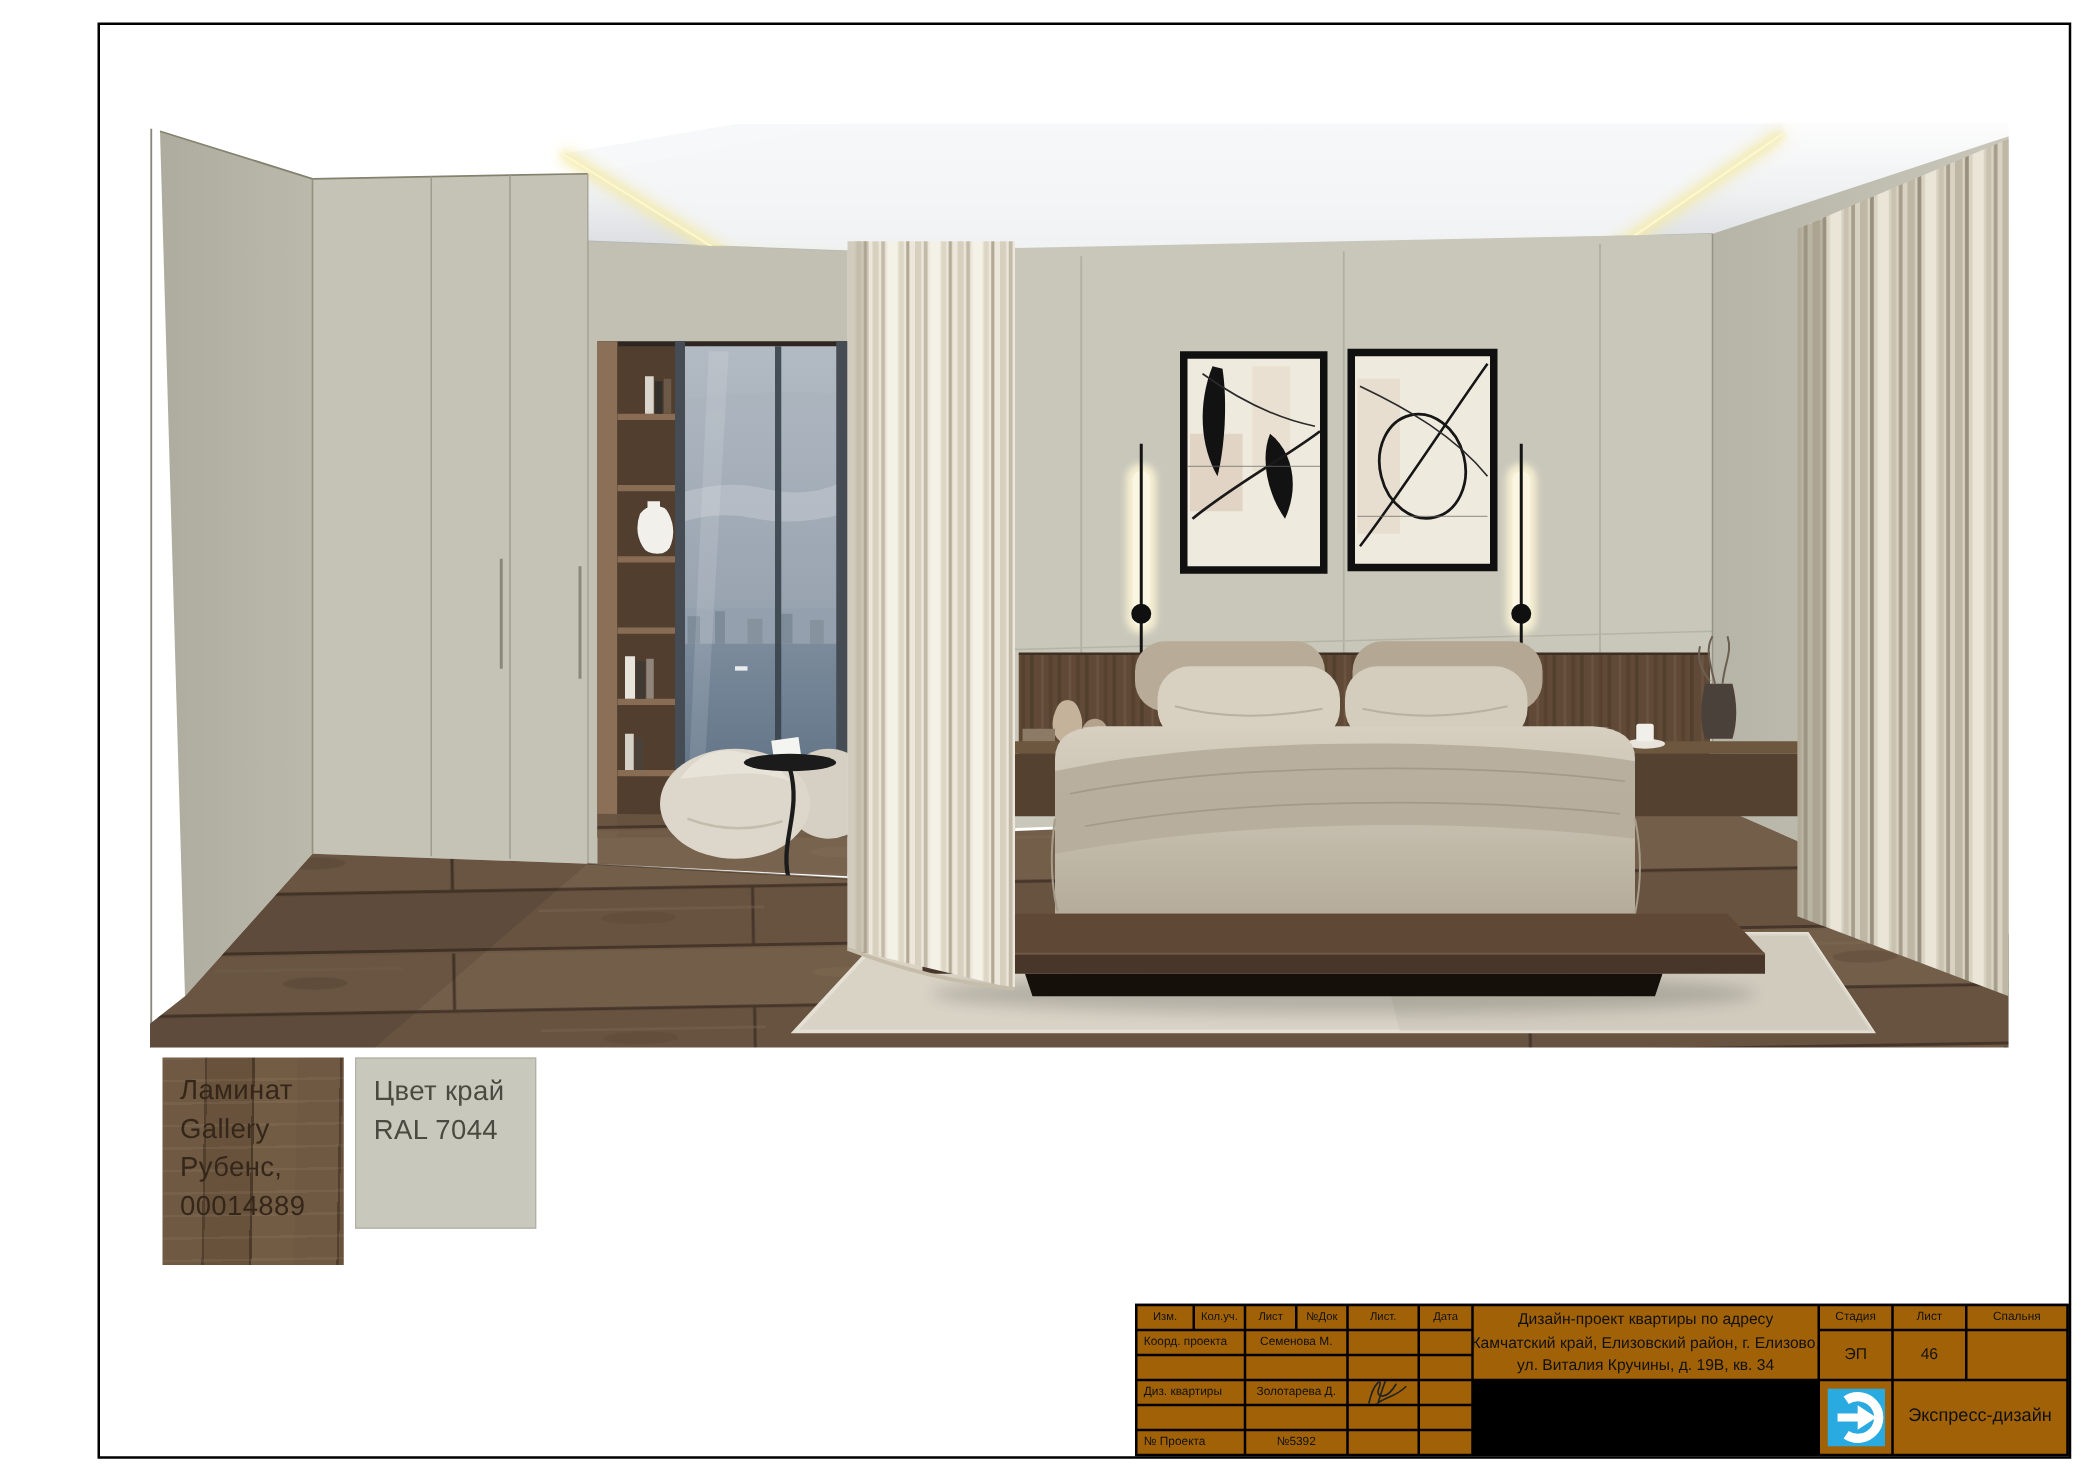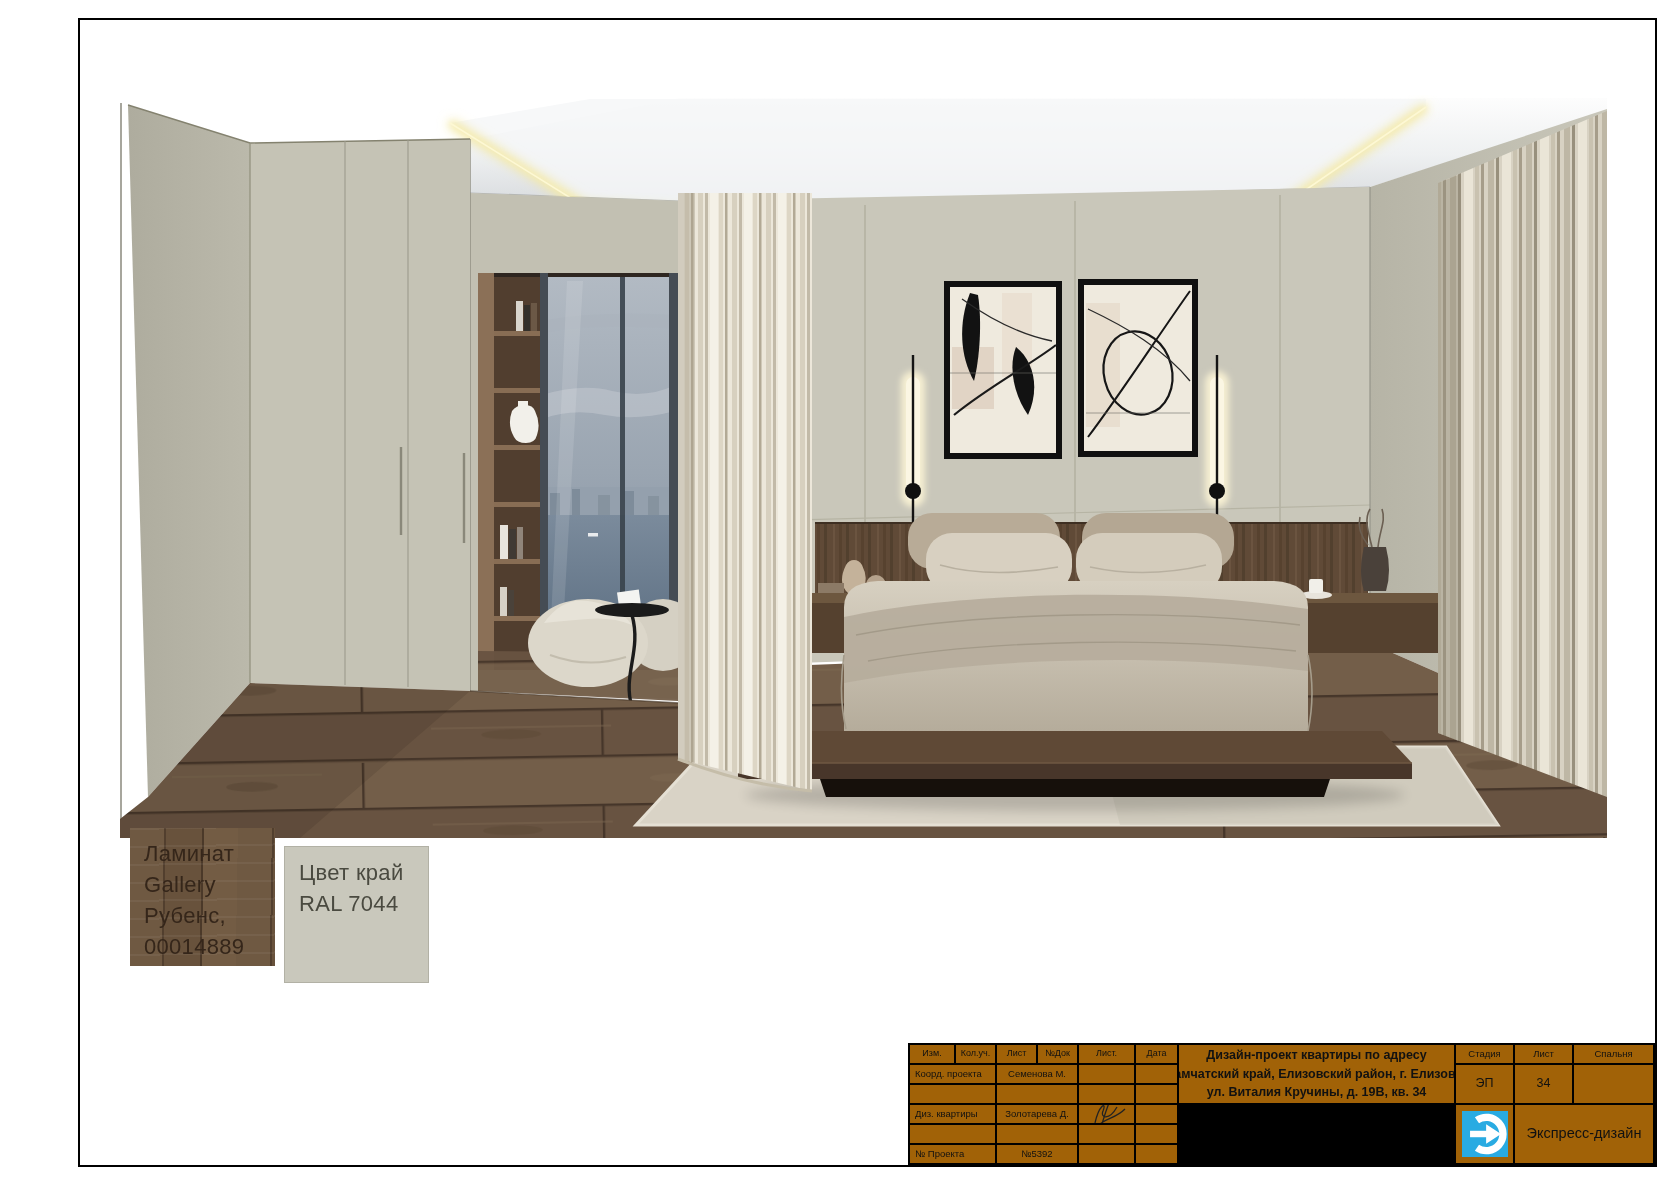--- a/index.html
+++ b/index.html
@@ -6,42 +6,42 @@
   .page{position:relative;width:1680px;height:1187px;background:#fff;overflow:hidden;
         font-family:"Liberation Sans", sans-serif;color:#111;}
   .frame{position:absolute;left:78px;top:18px;width:1579px;height:1149px;
          border:2.5px solid #000;box-sizing:border-box;}
   .scene-wrap{position:absolute;left:120px;top:95px;width:1487px;height:745px;}
   .scene-wrap svg{display:block;}
 
   
   .swatch{position:absolute;box-sizing:border-box;padding:10px 6px 0 14px;}
   .swatch .swl{display:block;font-size:22px;line-height:31px;letter-spacing:.3px;}
-  .sw-wood{left:130px;top:828px;width:145px;height:138px;color:#35261a;
+  .sw-wood{left:130px;top:846px;width:145px;height:166px;color:#35261a;
     background:
       repeating-linear-gradient(179deg,
         rgba(255,255,255,.05) 0 2px, rgba(0,0,0,0) 2px 18px),
       repeating-linear-gradient(91deg,
         #6f5942 0 34px, #523f2e 34px 36px, #68523c 36px 72px, #4b3929 72px 74px, #735c44 74px 108px);
   }
   .sw-paint{left:284px;top:846px;width:145px;height:137px;background:#c9c8bc;color:#4a4a40;
             border:1px solid #b2b1a5;}
 
   
   .tb{position:absolute;left:908px;top:1043px;width:747px;height:122px;
       display:grid;
       grid-template-columns:44px 39px 39px 39px 55px 41px 275px 57px 57px 1fr;
       grid-template-rows:repeat(6,1fr);
       gap:2px;background:#000;border:2.5px solid #000;box-sizing:border-box;}
   .tb .c{background:#a16207;display:flex;align-items:center;justify-content:center;
          font-size:9.5px;line-height:1.1;text-align:center;overflow:hidden;position:relative;}
   .tb .c.small{font-size:9px;}
   .tb .c.left{justify-content:flex-start;padding-left:5px;text-align:center;}
   .tb .proj{flex-direction:column;font-size:12.5px;line-height:1.5;}
-  .tb .proj span{display:block;white-space:nowrap;font-weight:bold;}
+  .tb .proj span{display:block;white-space:nowrap;}
   .tb .big{font-size:14.5px;}
   .tb .val{font-size:12.5px;}
   .logo-cell svg{display:block;}
   .sig svg{position:absolute;left:6px;top:-10px;overflow:visible;}
 </style>
 </head>
 <body>
 
 <div class="page">
   <div class="frame"></div>
@@ -349,21 +349,21 @@
     </div>
     <div class="c" style="grid-column:8;grid-row:1">Стадия</div>
     <div class="c" style="grid-column:9;grid-row:1">Лист</div>
     <div class="c" style="grid-column:10;grid-row:1">Спальня</div>
 
     <div class="c left" style="grid-column:1/3;grid-row:2">Коорд. проекта</div>
     <div class="c" style="grid-column:3/5;grid-row:2">Семенова М.</div>
     <div class="c" style="grid-column:5;grid-row:2"></div>
     <div class="c" style="grid-column:6;grid-row:2"></div>
     <div class="c val" style="grid-column:8;grid-row:2/4">ЭП</div>
-    <div class="c val" style="grid-column:9;grid-row:2/4">34</div>
+    <div class="c val" style="grid-column:9;grid-row:2/4">46</div>
     <div class="c val" style="grid-column:10;grid-row:2/4"></div>
 
     <div class="c" style="grid-column:1/3;grid-row:3"></div>
     <div class="c" style="grid-column:3/5;grid-row:3"></div>
     <div class="c" style="grid-column:5;grid-row:3"></div>
     <div class="c" style="grid-column:6;grid-row:3"></div>
 
     <div class="c left" style="grid-column:1/3;grid-row:4">Диз. квартиры</div>
     <div class="c" style="grid-column:3/5;grid-row:4">Золотарева Д.</div>
     <div class="c sig" style="grid-column:5;grid-row:4">

